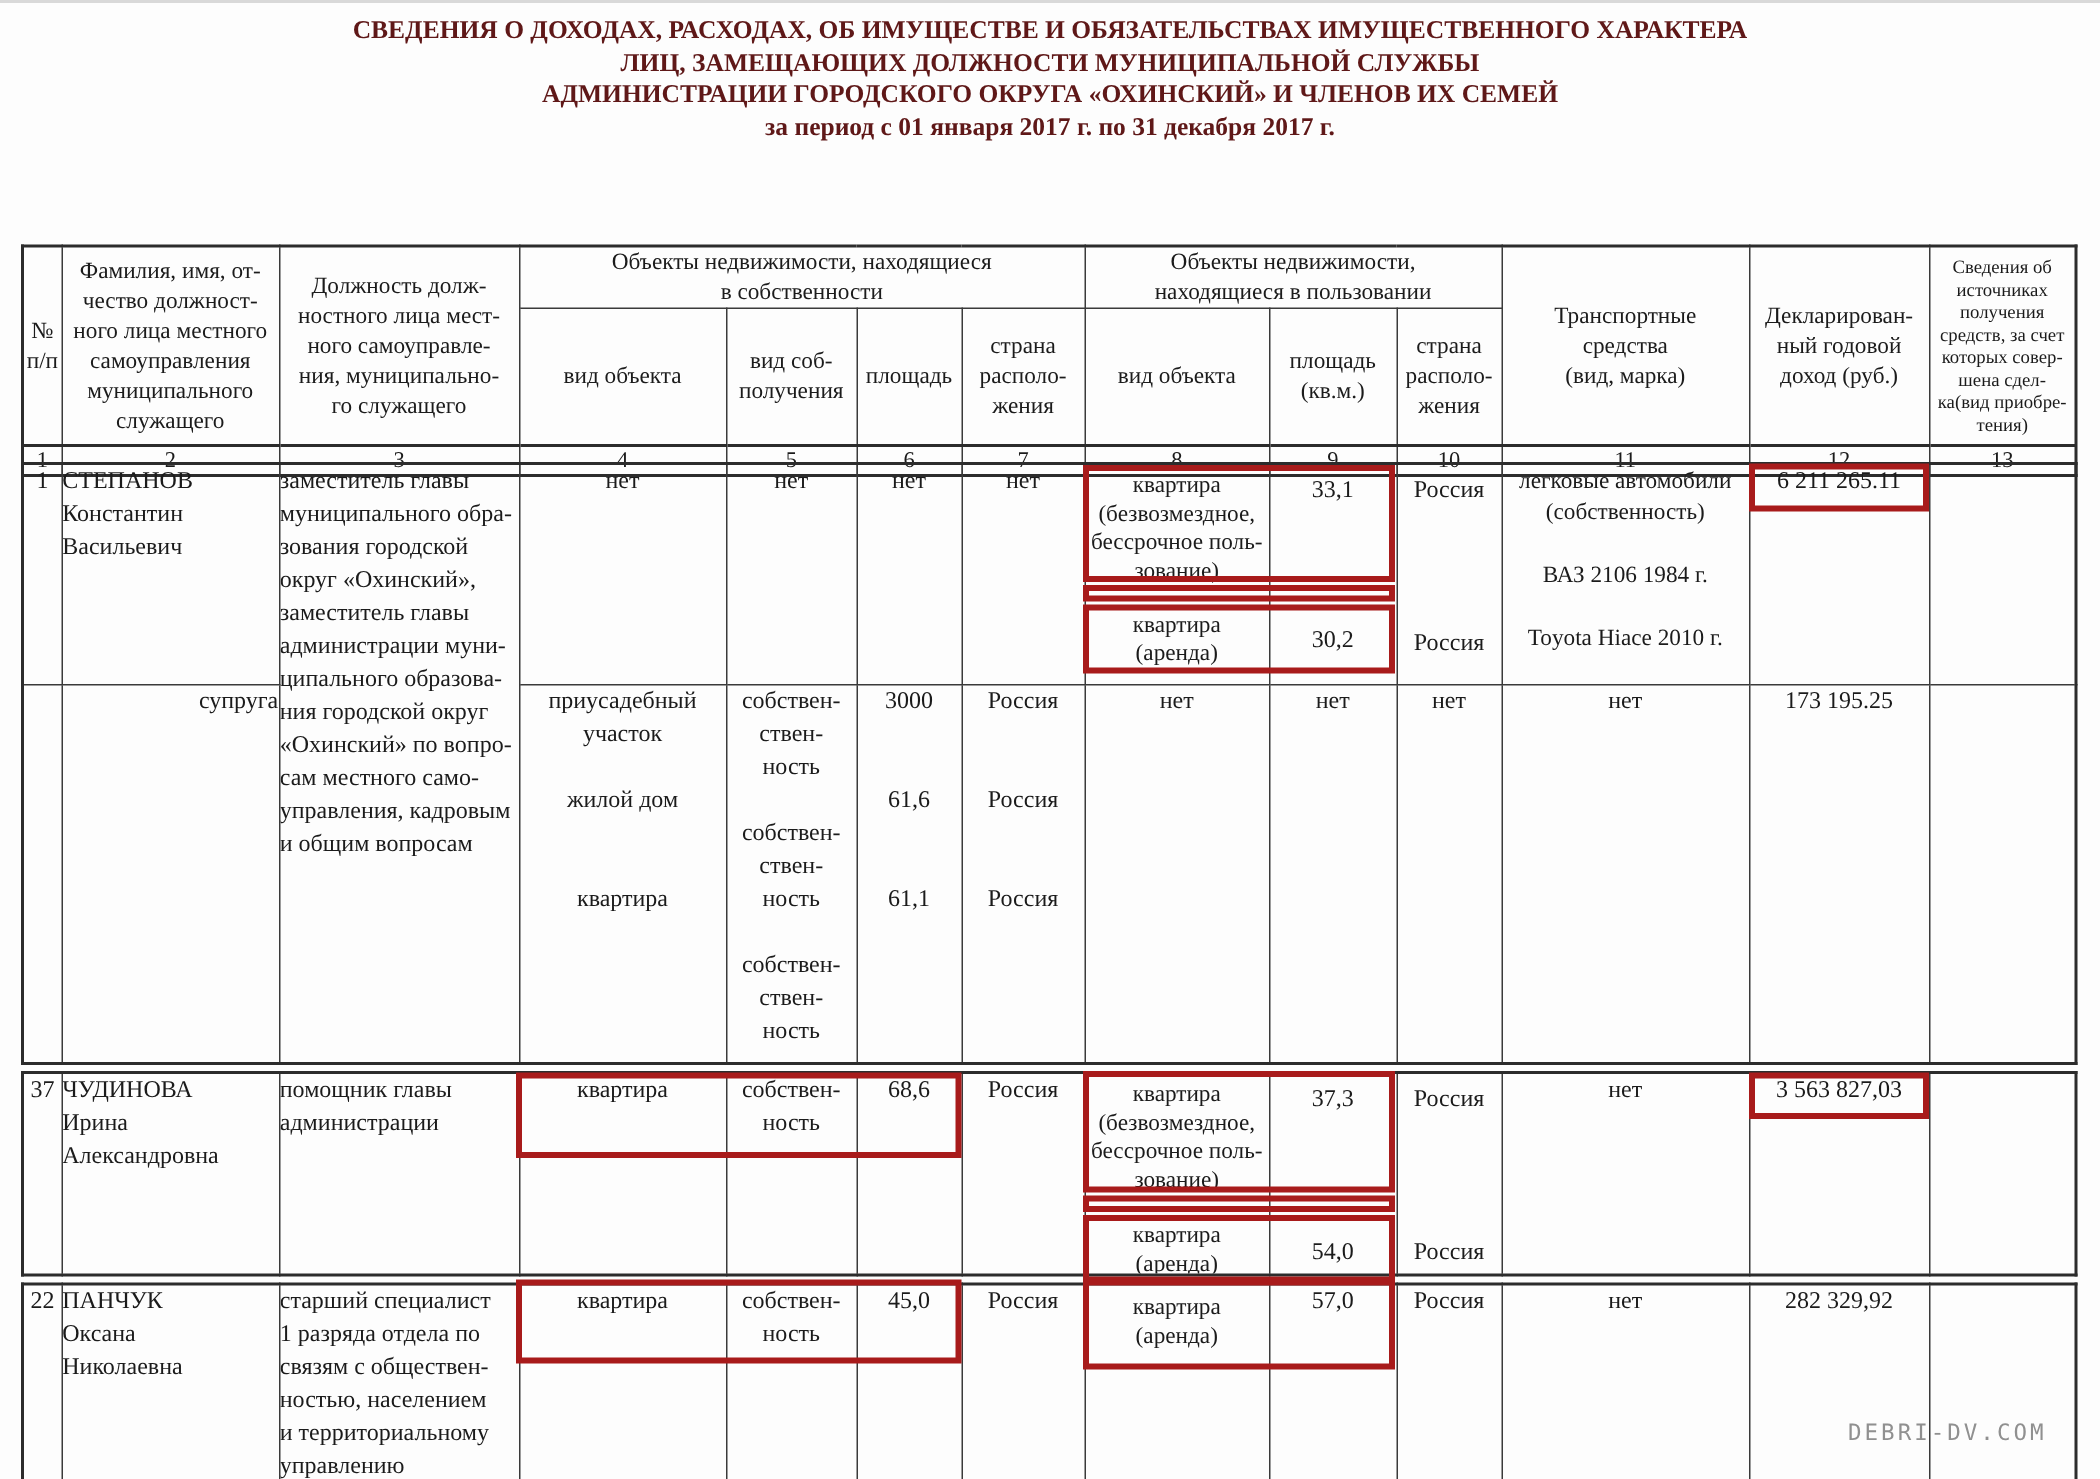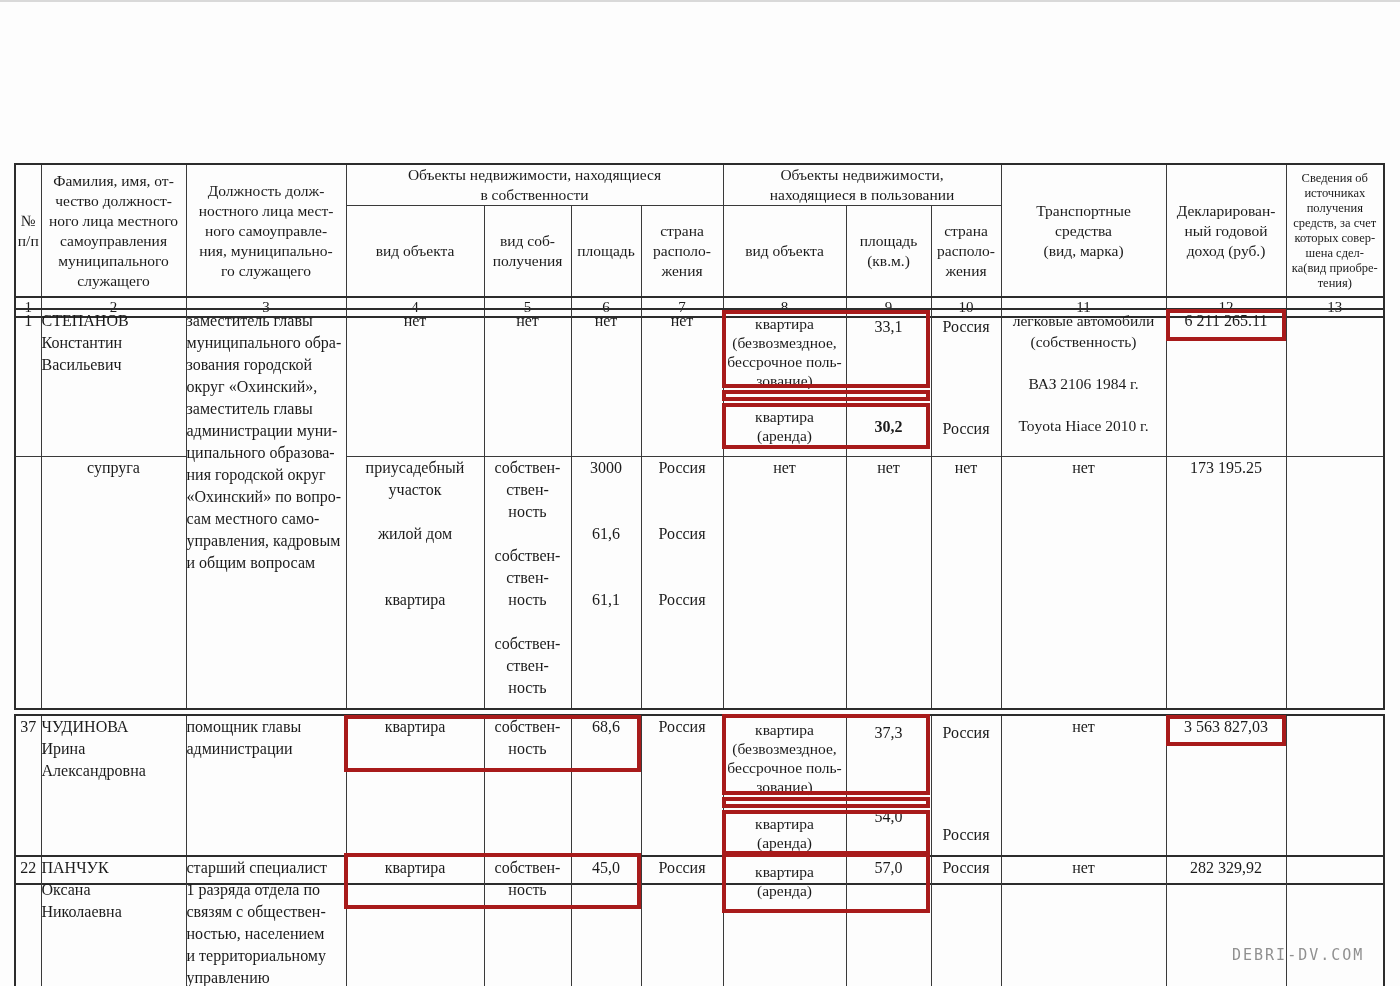--- a/index.html
+++ b/index.html
@@ -19,37 +19,41 @@
   
   #tbl-header th{vertical-align:middle;text-align:center;font-size:15.5px;line-height:20px;}
   #tbl-header .grp{height:37px;}
   #tbl-header .sub th{height:90px;}
   #tbl-header .small{font-size:12.5px;line-height:15px;}
   #tbl-header .nums td{height:18px;text-align:center;font-size:15px;line-height:18px;
                        border-top:2px solid #2c2c2c;}
 
   .pre{white-space:pre-line;}
   .cc{text-align:center;padding-top:4px;}
-  .cl{text-align:center;padding:3px 4px 0 5px;}
+  .cl{text-align:right;padding:3px 4px 0 5px;}
   .name-cell{font-size:17.5px;line-height:24px;padding:4px 2px 0 5px;white-space:pre-line;}
   .pos-cell{font-size:15.5px;line-height:21px;padding:3px 3px 0 4px;white-space:pre-line;}
   .rel{position:relative;}
   .abs{position:absolute;left:0;width:100%;text-align:center;white-space:pre-line;}
 
   .rbox{position:absolute;border:4px solid #a81b1b;box-sizing:border-box;pointer-events:none;}
 
   .watermark{position:absolute;left:1232px;top:946px;font-family:"DejaVu Sans Mono", monospace;
              font-size:15px;letter-spacing:2px;color:#909090;}
 </style>
 </head>
 <body>
 
 <div class="page">
   <div class="scan-edge"></div>
 
+  <div class="doc-title" style="color: rgb(95, 24, 24);">СВЕДЕНИЯ О ДОХОДАХ, РАСХОДАХ,  ОБ ИМУЩЕСТВЕ И ОБЯЗАТЕЛЬСТВАХ ИМУЩЕСТВЕННОГО ХАРАКТЕРА
+ЛИЦ, ЗАМЕЩАЮЩИХ  ДОЛЖНОСТИ МУНИЦИПАЛЬНОЙ СЛУЖБЫ
+АДМИНИСТРАЦИИ ГОРОДСКОГО ОКРУГА «ОХИНСКИЙ» И ЧЛЕНОВ ИХ СЕМЕЙ
+за период с 01 января 2017 г.  по 31 декабря 2017 г.</div>
 
   <table class="tbl" id="tbl-header" style="top:163px;">
     <colgroup>
       <col style="width:26px">
         <col style="width:145px">
         <col style="width:160px">
       <col style="width:138px">
         <col style="width:87px">
         <col style="width:70px">
         <col style="width:82px">
@@ -168,21 +172,21 @@
       <td class="rel">
         <div class="abs" style="top:4px;font-size:15.5px;line-height:19px;">квартира
 (безвозмездное,
 бессрочное поль-
 зование)</div>
         <div class="abs" style="top:97px;font-size:15.5px;line-height:19px;">квартира
 (аренда)</div>
       </td>
       <td class="rel">
         <div class="abs" style="top:6px;">33,1</div>
-        <div class="abs" style="top:106px;font-weight:bold;">30,2</div>
+        <div class="abs" style="top:106px;">30,2</div>
       </td>
       <td class="rel">
         <div class="abs" style="top:6px;">Россия</div>
         <div class="abs" style="top:108px;">Россия</div>
       </td>
       <td class="cc pre" style="font-size:15.5px;line-height:21px;">легковые автомобили
 (собственность)
 
 ВАЗ 2106  1984 г.
 
@@ -245,21 +249,21 @@
         <col style="width:70px">
         <col style="width:82px">
       <col style="width:123px">
         <col style="width:85px">
         <col style="width:70px">
       <col style="width:165px">
         <col style="width:120px">
         <col style="width:98px">
     </colgroup>
     <tbody>
-        <tr style="height:169px;">
+        <tr style="height:135px;">
       <td class="cc">37</td>
       <td class="name-cell">ЧУДИНОВА
 Ирина
 Александровна</td>
       <td class="pos-cell">помощник главы
 администрации</td>
       <td class="cc">квартира</td>
       <td class="cc pre">собствен-
 ность</td>
       <td class="cc">68,6</td>
@@ -267,21 +271,21 @@
       <td class="rel">
         <div class="abs" style="top:4px;font-size:15.5px;line-height:19px;">квартира
 (безвозмездное,
 бессрочное поль-
 зование)</div>
         <div class="abs" style="top:98px;font-size:15.5px;line-height:19px;">квартира
 (аренда)</div>
       </td>
       <td class="rel">
         <div class="abs" style="top:6px;">37,3</div>
-        <div class="abs" style="top:90px;">54,0</div>
+        <div class="abs" style="top:108px;">54,0</div>
       </td>
       <td class="rel">
         <div class="abs" style="top:6px;">Россия</div>
         <div class="abs" style="top:108px;">Россия</div>
       </td>
       <td class="cc">нет</td>
       <td class="cc">3 563 827,03</td>
       <td></td>
     </tr>
   </tbody>

